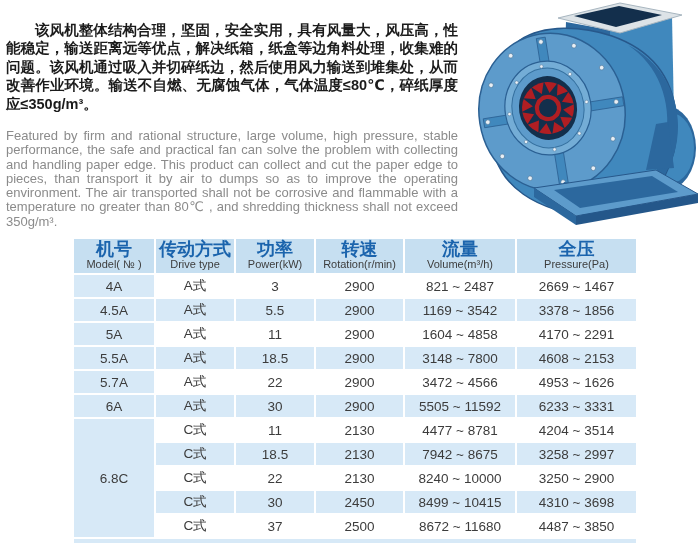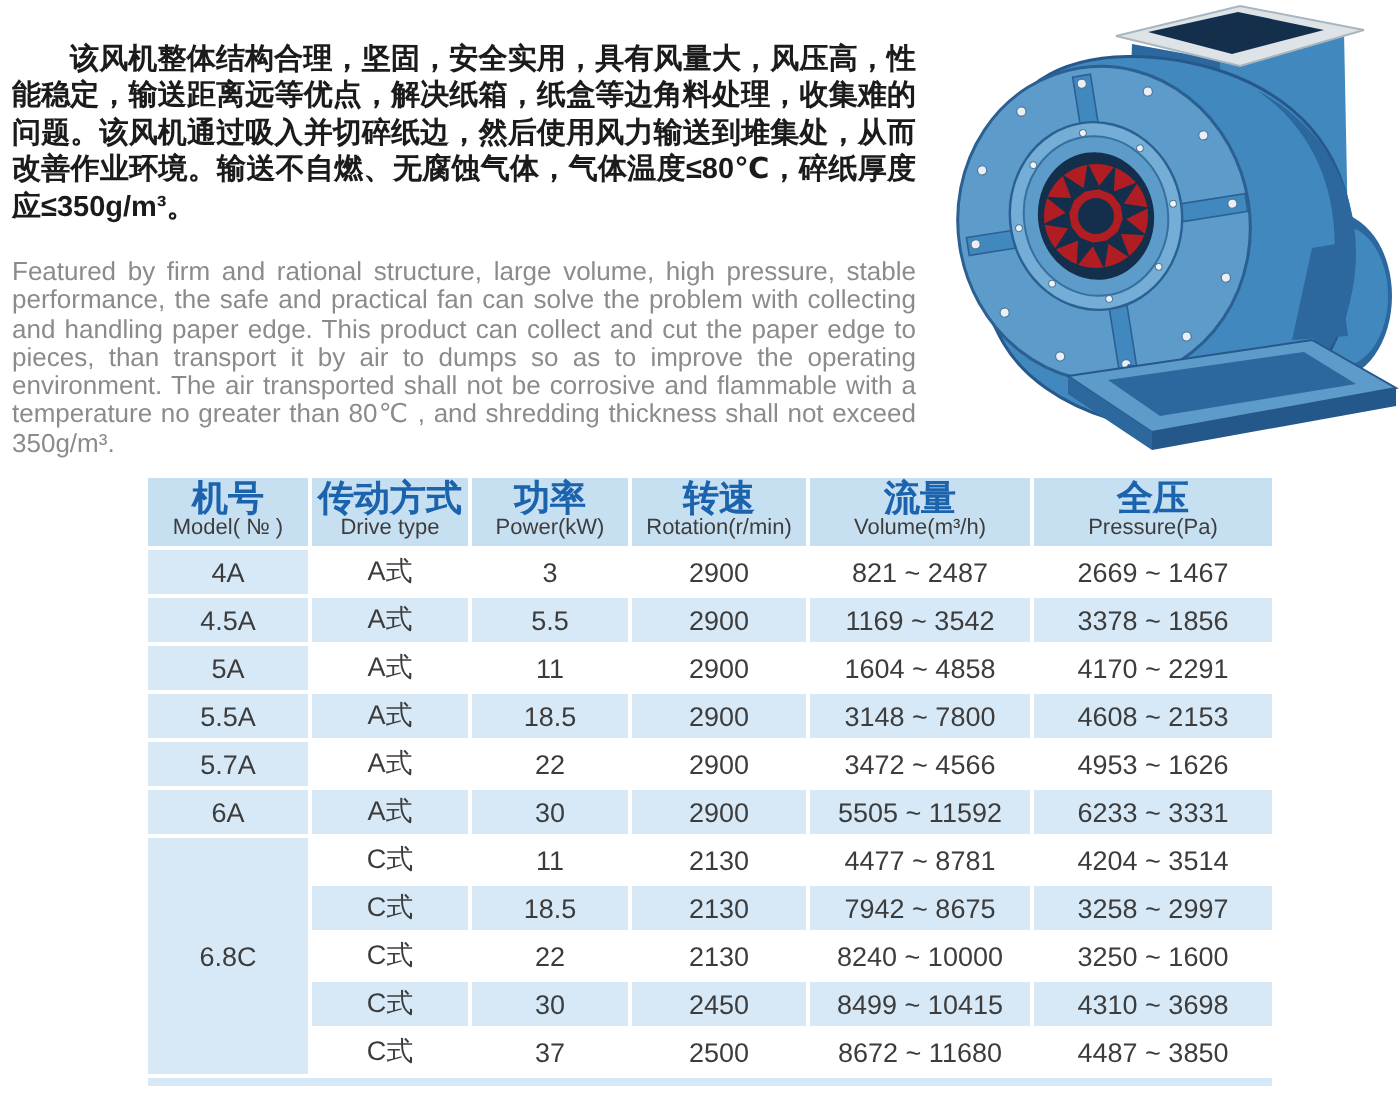--- a/index.html
+++ b/index.html
@@ -242,21 +242,21 @@
           <td>18.5</td>
           <td>2130</td>
           <td>7942 ~ 8675</td>
           <td>3258 ~ 2997</td>
         </tr>
         <tr class="row-white">
           <td>C式</td>
           <td>22</td>
           <td>2130</td>
           <td>8240 ~ 10000</td>
-          <td>3250 ~ 1600</td>
+          <td>3250 ~ 2900</td>
         </tr>
         <tr class="row-blue">
           <td>C式</td>
           <td>30</td>
           <td>2450</td>
           <td>8499 ~ 10415</td>
           <td>4310 ~ 3698</td>
         </tr>
         <tr class="row-white">
           <td>C式</td>

